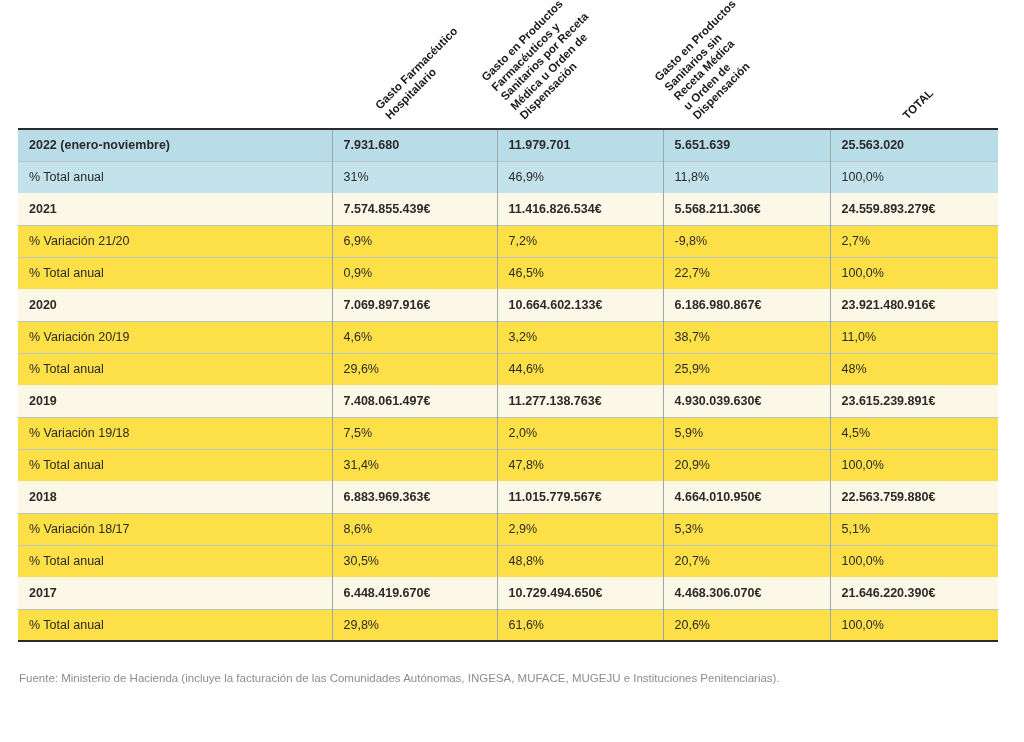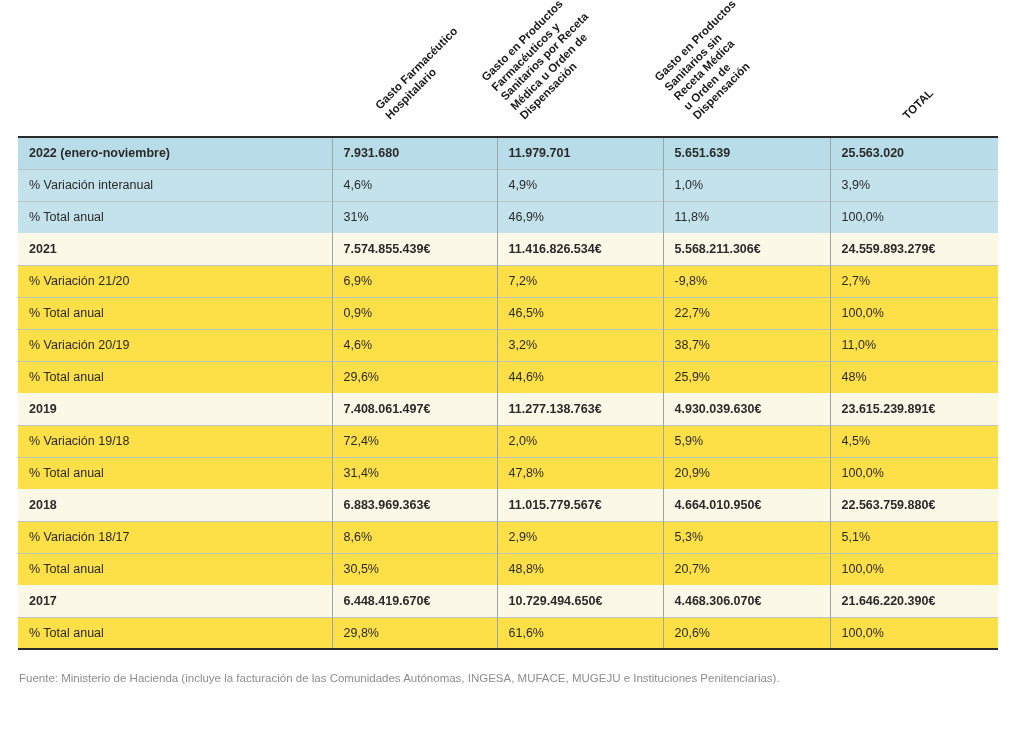--- a/index.html
+++ b/index.html
@@ -34,21 +34,21 @@
     color: #1a1a1a;
     line-height: 13.5px;
     text-align: left;
   }
   .col-header span { display: block; }
 
   
   #spend-table {
     position: absolute;
     left: 18px;
-    top: 136px;
+    top: 128px;
     width: 980px;
     border-collapse: collapse;
     table-layout: fixed;
   }
   #spend-table col.c0 { width: 314px; }
   #spend-table col.c1 { width: 165px; }
   #spend-table col.c2 { width: 166px; }
   #spend-table col.c3 { width: 167px; }
   #spend-table col.c4 { width: 168px; }
 
@@ -128,27 +128,20 @@
   </colgroup>
   <tbody id="table-body">
       <tr class="y2022-head rule-top">
         <td>2022 (enero-noviembre)</td>
         <td>7.931.680</td>
         <td>11.979.701</td>
         <td>5.651.639</td>
         <td>25.563.020</td>
       </tr>
       <tr class="y2022-sub sep">
-        <td>% Variación interanual</td>
-        <td>4,6%</td>
-        <td>4,9%</td>
-        <td>1,0%</td>
-        <td>3,9%</td>
-      </tr>
-      <tr class="y2022-sub sep">
         <td>% Total anual</td>
         <td>31%</td>
         <td>46,9%</td>
         <td>11,8%</td>
         <td>100,0%</td>
       </tr>
       <tr class="year-head">
         <td>2021</td>
         <td>7.574.855.439€</td>
         <td>11.416.826.534€</td>
@@ -162,20 +155,27 @@
         <td>-9,8%</td>
         <td>2,7%</td>
       </tr>
       <tr class="year-sub sep">
         <td>% Total anual</td>
         <td>0,9%</td>
         <td>46,5%</td>
         <td>22,7%</td>
         <td>100,0%</td>
       </tr>
+      <tr class="year-head">
+        <td>2020</td>
+        <td>7.069.897.916€</td>
+        <td>10.664.602.133€</td>
+        <td>6.186.980.867€</td>
+        <td>23.921.480.916€</td>
+      </tr>
       <tr class="year-sub sep">
         <td>% Variación 20/19</td>
         <td>4,6%</td>
         <td>3,2%</td>
         <td>38,7%</td>
         <td>11,0%</td>
       </tr>
       <tr class="year-sub sep">
         <td>% Total anual</td>
         <td>29,6%</td>
@@ -185,21 +185,21 @@
       </tr>
       <tr class="year-head">
         <td>2019</td>
         <td>7.408.061.497€</td>
         <td>11.277.138.763€</td>
         <td>4.930.039.630€</td>
         <td>23.615.239.891€</td>
       </tr>
       <tr class="year-sub sep">
         <td>% Variación 19/18</td>
-        <td>72,4%</td>
+        <td>7,5%</td>
         <td>2,0%</td>
         <td>5,9%</td>
         <td>4,5%</td>
       </tr>
       <tr class="year-sub sep">
         <td>% Total anual</td>
         <td>31,4%</td>
         <td>47,8%</td>
         <td>20,9%</td>
         <td>100,0%</td>

